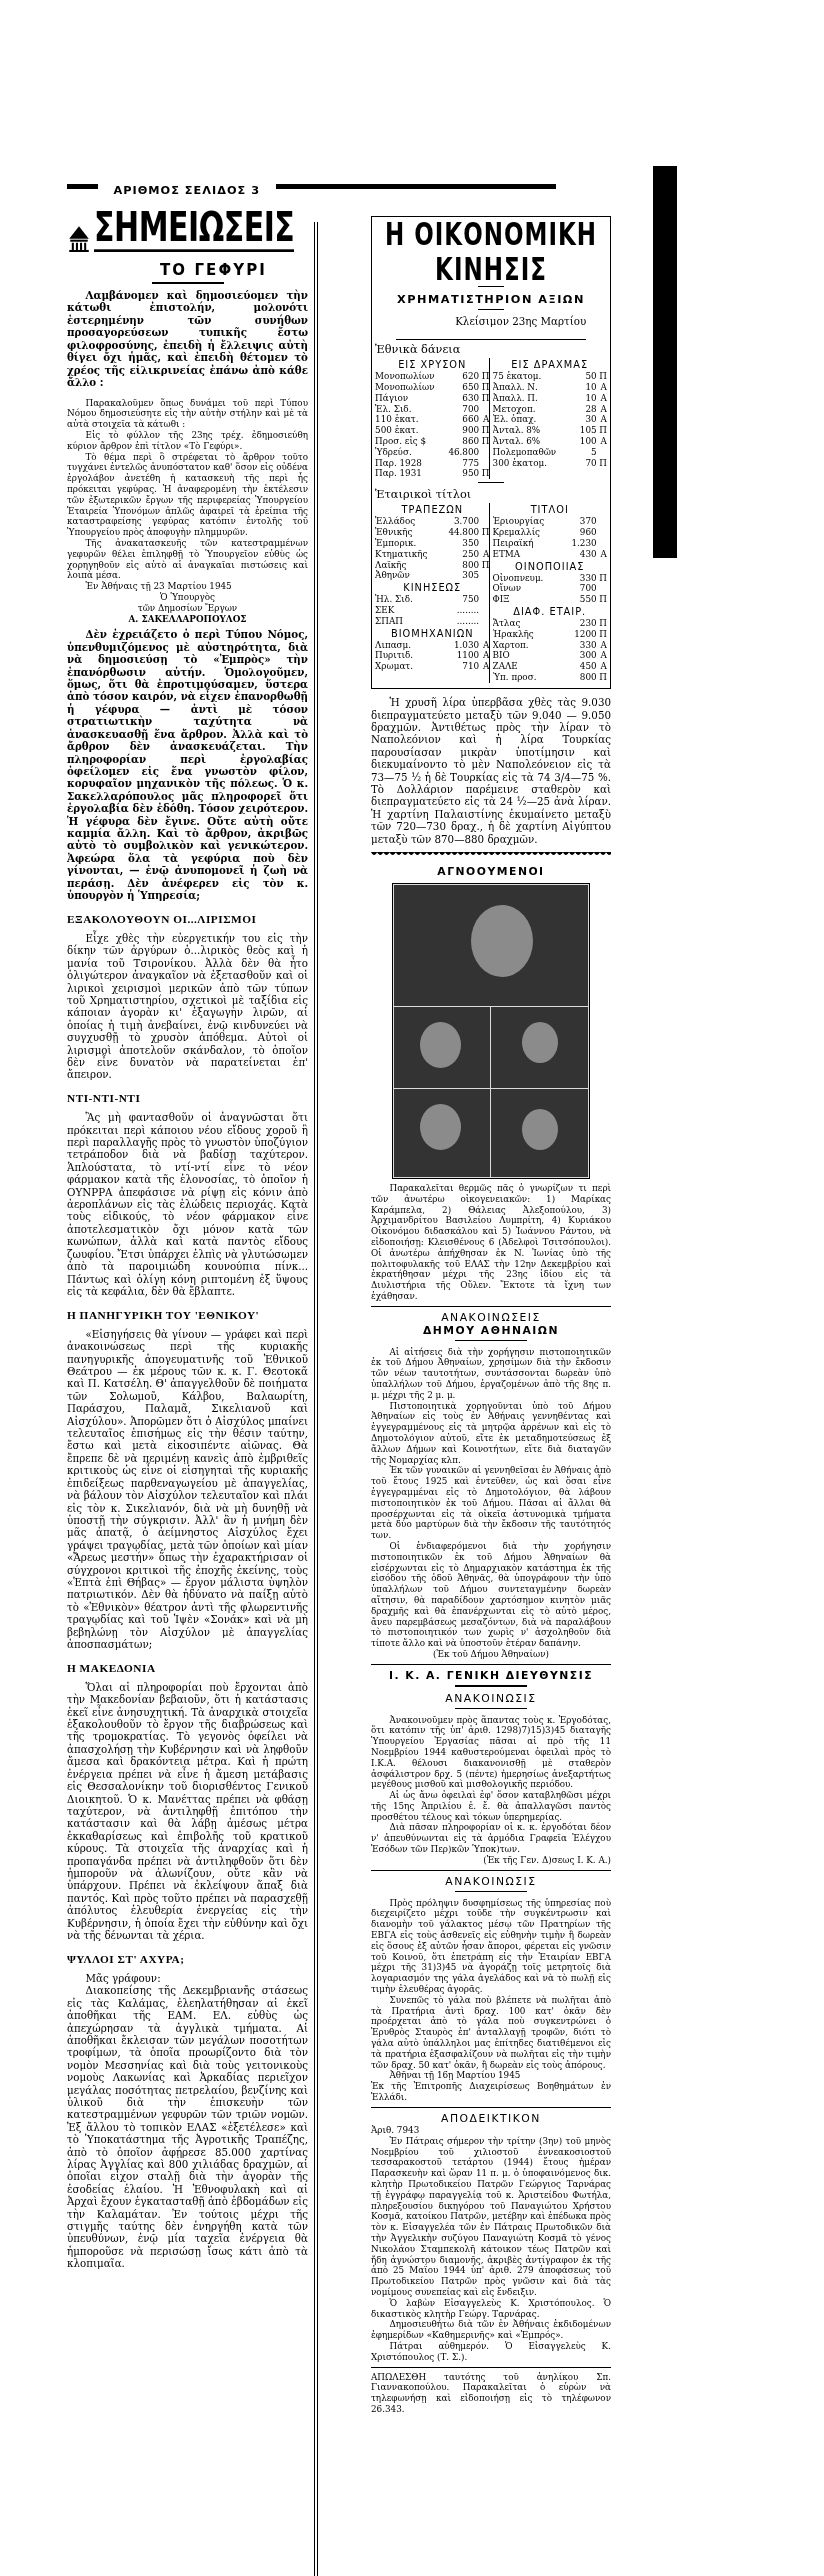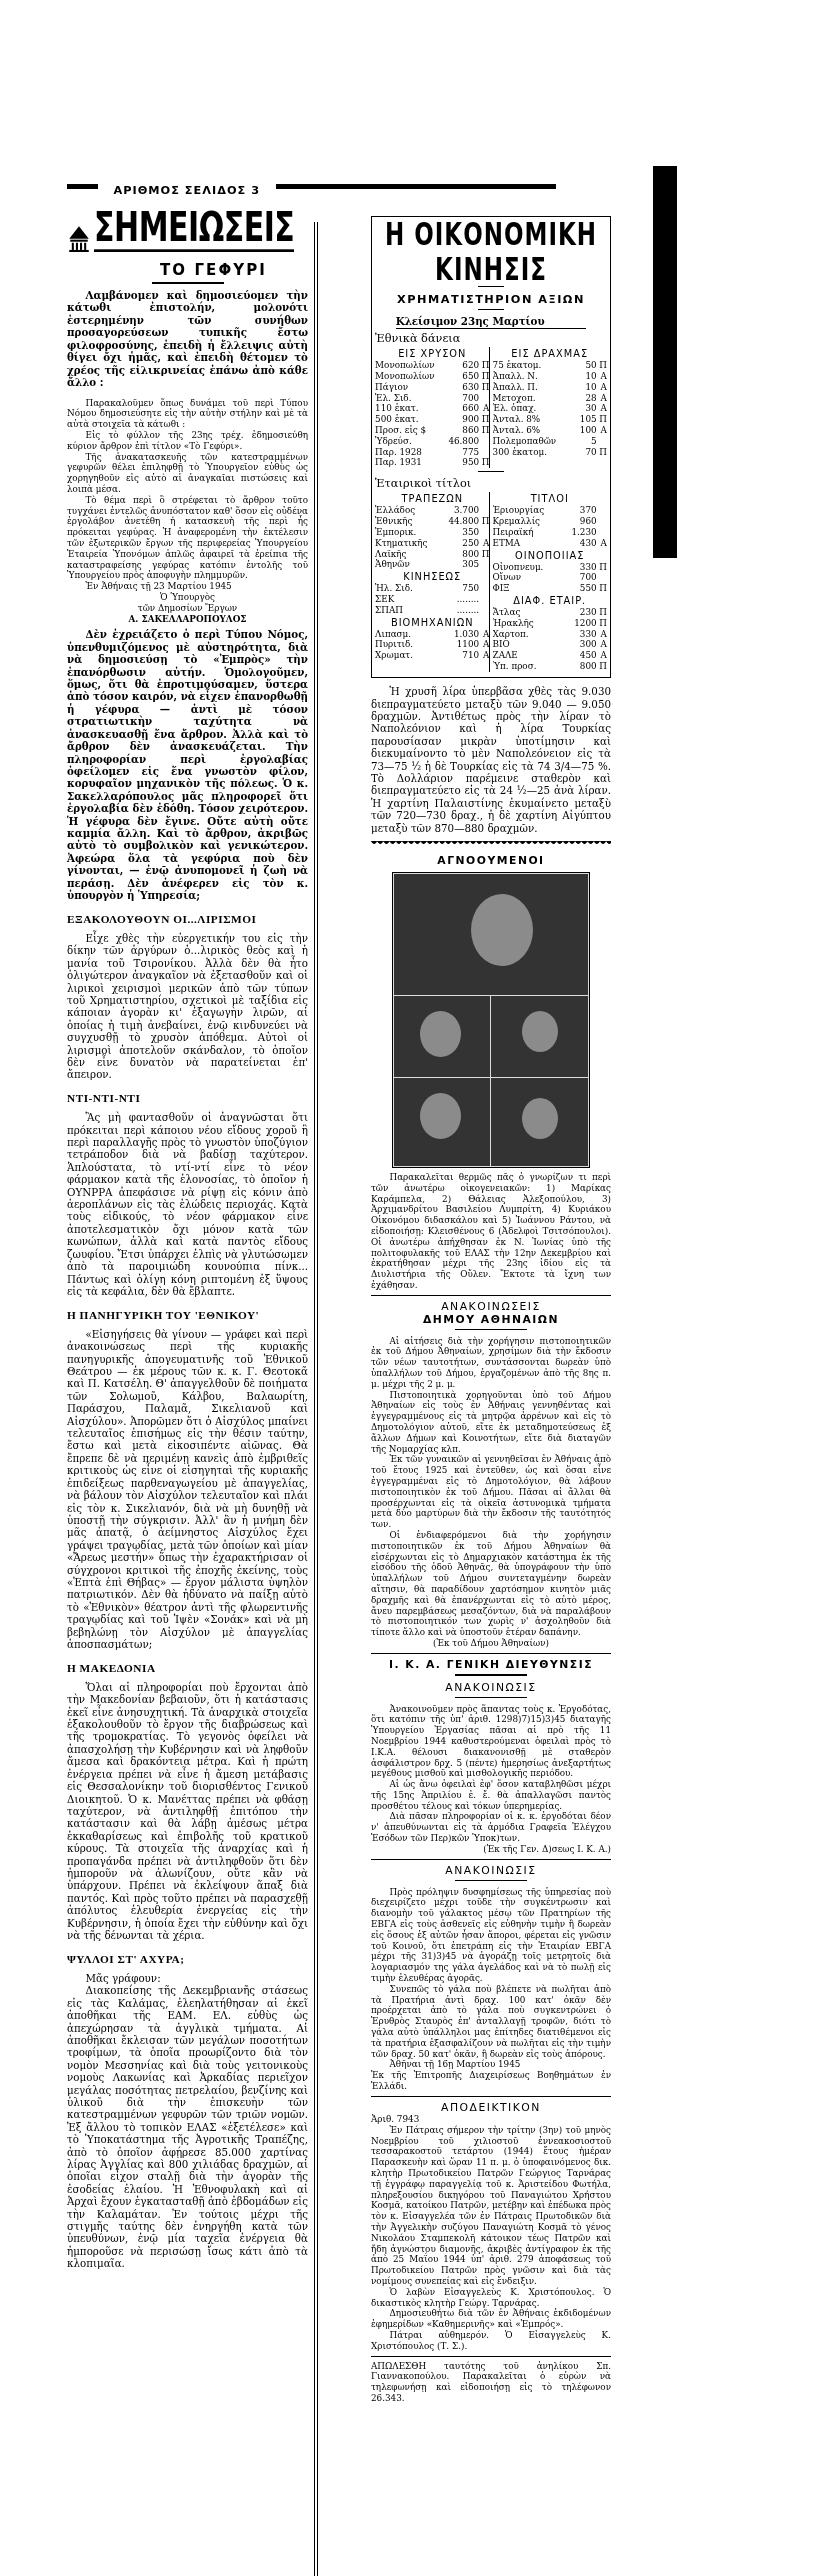--- a/index.html
+++ b/index.html
@@ -33,21 +33,21 @@
        letter-spacing:2.1px;margin:9.3px 0 2.1px 52px;}
   .short-rule{width:72px;height:1.5px;background:#000;margin:3.1px auto 5.2px;}
   .sec-head{font-family:Liberation Serif, serif;font-weight:bold;font-size:11.3px;margin:11.3px 0 7.2px 0;letter-spacing:0.5px;}
   .sign{text-align:right;}
   .sign.c{text-align:center;}
 
   .box{border:1.5px solid #000;padding:3.1px 3.1px 5.2px;}
   .box .boxtitle{font-family:"DejaVu Sans",sans-serif;font-weight:bold;font-size:23px;
        text-align:center;transform:scaleY(1.35);letter-spacing:1px;margin:6.2px 0 8.2px;}
   .box .sub{font-family:"DejaVu Sans",sans-serif;font-weight:bold;font-size:11.3px;text-align:center;letter-spacing:1.5px;}
-  .box .date{text-align:left;font-size:10.3px;border-bottom:1px solid #000;margin:2.1px 20.6px 3.1px;padding-bottom:1px;font-weight:bold;}
+  .box .date{text-align:right;font-size:10.3px;border-bottom:1px solid #000;margin:2.1px 20.6px 3.1px;padding-bottom:12px;}
   .box .section{text-align:left;font-size:11.3px;margin:3.1px 0 2.1px;}
   .mk{display:flex;}
   .mk .half{flex:1;}
   .mk .half + .half{border-left:1px solid #000;padding-left:2.1px;}
   .mk .hh{text-align:center;font-family:"DejaVu Sans",sans-serif;font-size:9.8px;letter-spacing:1px;margin:1px 0;}
   .row{display:flex;font-size:8.8px;line-height:10.8px;}
   .row .n{flex:1;white-space:nowrap;overflow:hidden;}
   .row .v{width:36px;text-align:right;}
   .row .f{width:10.3px;text-align:right;}
 
@@ -87,22 +87,22 @@
       <span class="title">ΣΗΜΕΙΩΣΕΙΣ</span>
     </div>
     <div class="headline">ΤΟ ΓΕΦΥΡΙ</div>
     <div class="short-rule"></div>
 
     <p class="indent b">Λαμβάνομεν καὶ δημοσιεύομεν τὴν κάτωθι ἐπιστολήν, μολονότι ἐστερημένην τῶν συνήθων προσαγορεύσεων τυπικῆς ἔστω φιλοφροσύνης, ἐπειδὴ ἡ ἔλλειψις αὐτὴ θίγει ὄχι ἡμᾶς, καὶ ἐπειδὴ θέτομεν τὸ χρέος τῆς εἰλικρινείας ἐπάνω ἀπὸ κάθε ἄλλο :</p>
     <div style="height:9.3px"></div>
     <div class="small">
       <p class="indent">Παρακαλοῦμεν ὅπως δυνάμει τοῦ περὶ Τύπου Νόμου δημοσιεύσητε εἰς τὴν αὐτὴν στήλην καὶ μὲ τὰ αὐτὰ στοιχεῖα τὰ κάτωθι :</p>
       <p class="indent">Εἰς τὸ φύλλον τῆς 23ης τρέχ. ἐδημοσιεύθη κύριον ἄρθρον ἐπὶ τίτλον «Τὸ Γεφύρι».</p>
+      <p class="indent">Τὸ θέμα περὶ ὃ στρέφεται τὸ ἄρθρον τοῦτο τυγχάνει ἐντελῶς ἀνυπόστατον καθ' ὅσον εἰς οὐδένα ἐργολάβον ἀνετέθη ἡ κατασκευὴ τῆς περὶ ἧς πρόκειται γεφύρας. Ἡ ἀναφερομένη τὴν ἐκτέλεσιν τῶν ἐξωτερικῶν ἔργων τῆς περιφερείας Ὑπουργείου Ἑταιρεία Ὑπονόμων ἁπλῶς ἀφαιρεῖ τὰ ἐρείπια τῆς καταστραφείσης γεφύρας κατόπιν ἐντολῆς τοῦ Ὑπουργείου πρὸς ἀποφυγὴν πλημμυρῶν.</p>
       <p class="indent">Τῆς ἀνακατασκευῆς τῶν κατεστραμμένων γεφυρῶν θέλει ἐπιληφθῇ τὸ Ὑπουργεῖον εὐθὺς ὡς χορηγηθοῦν εἰς αὐτὸ αἱ ἀναγκαῖαι πιστώσεις καὶ λοιπὰ μέσα.</p>
-      <p class="indent">Τὸ θέμα περὶ ὃ στρέφεται τὸ ἄρθρον τοῦτο τυγχάνει ἐντελῶς ἀνυπόστατον καθ' ὅσον εἰς οὐδένα ἐργολάβον ἀνετέθη ἡ κατασκευὴ τῆς περὶ ἧς πρόκειται γεφύρας. Ἡ ἀναφερομένη τὴν ἐκτέλεσιν τῶν ἐξωτερικῶν ἔργων τῆς περιφερείας Ὑπουργείου Ἑταιρεία Ὑπονόμων ἁπλῶς ἀφαιρεῖ τὰ ἐρείπια τῆς καταστραφείσης γεφύρας κατόπιν ἐντολῆς τοῦ Ὑπουργείου πρὸς ἀποφυγὴν πλημμυρῶν.</p>
       <p class="indent">Ἐν Ἀθήναις τῇ 23 Μαρτίου 1945</p>
       <p class="sign c">Ὁ Ὑπουργὸς</p>
       <p class="sign c">τῶν Δημοσίων Ἔργων</p>
       <p class="sign c b">Α. ΣΑΚΕΛΛΑΡΟΠΟΥΛΟΣ</p>
     </div>
     <div style="height:4.1px"></div>
     <p class="indent b">Δὲν ἐχρειάζετο ὁ περὶ Τύπου Νόμος, ὑπενθυμιζόμενος μὲ αὐστηρότητα, διὰ νὰ δημοσιεύσῃ τὸ «Ἐμπρὸς» τὴν ἐπανόρθωσιν αὐτήν. Ὁμολογοῦμεν, ὅμως, ὅτι θὰ ἐπροτιμούσαμεν, ὕστερα ἀπὸ τόσον καιρόν, νὰ εἶχεν ἐπανορθωθῇ ἡ γέφυρα — ἀντὶ μὲ τόσον στρατιωτικὴν ταχύτητα νὰ ἀνασκευασθῇ ἕνα ἄρθρον. Ἀλλὰ καὶ τὸ ἄρθρον δὲν ἀνασκευάζεται. Τὴν πληροφορίαν περὶ ἐργολαβίας ὀφείλομεν εἰς ἕνα γνωστὸν φίλον, κορυφαῖον μηχανικὸν τῆς πόλεως. Ὁ κ. Σακελλαρόπουλος μᾶς πληροφορεῖ ὅτι ἐργολαβία δὲν ἐδόθη. Τόσον χειρότερον. Ἡ γέφυρα δὲν ἔγινε. Οὔτε αὐτὴ οὔτε καμμία ἄλλη. Καὶ τὸ ἄρθρον, ἀκριβῶς αὐτὸ τὸ συμβολικὸν καὶ γενικώτερον. Ἀφεώρα ὅλα τὰ γεφύρια ποὺ δὲν γίνονται, — ἐνῷ ἀνυπομονεῖ ἡ ζωὴ νὰ περάσῃ. Δὲν ἀνέφερεν εἰς τὸν κ. ὑπουργὸν ἡ Ὑπηρεσία;</p>
 
     <div class="sec-head">ΕΞΑΚΟΛΟΥΘΟΥΝ ΟΙ...ΛΙΡΙΣΜΟΙ</div>
     <p class="indent">Εἶχε χθὲς τὴν εὐεργετικήν του εἰς τὴν δίκην τῶν ἀργύρων ὁ...λιρικὸς θεὸς καὶ ἡ μανία τοῦ Τσιρονίκου. Ἀλλὰ δὲν θὰ ἦτο ὀλιγώτερον ἀναγκαῖον νὰ ἐξετασθοῦν καὶ οἱ λιρικοὶ χειρισμοὶ μερικῶν ἀπὸ τῶν τύπων τοῦ Χρηματιστηρίου, σχετικοὶ μὲ ταξίδια εἰς κάποιαν ἀγορὰν κι' ἐξαγωγὴν λιρῶν, αἱ ὁποίας ἡ τιμὴ ἀνεβαίνει, ἐνῷ κινδυνεύει νὰ συγχυσθῇ τὸ χρυσὸν ἀπόθεμα. Αὐτοὶ οἱ λιρισμοὶ ἀποτελοῦν σκάνδαλον, τὸ ὁποῖον δὲν εἶνε δυνατὸν νὰ παρατείνεται ἐπ' ἄπειρον.</p>

